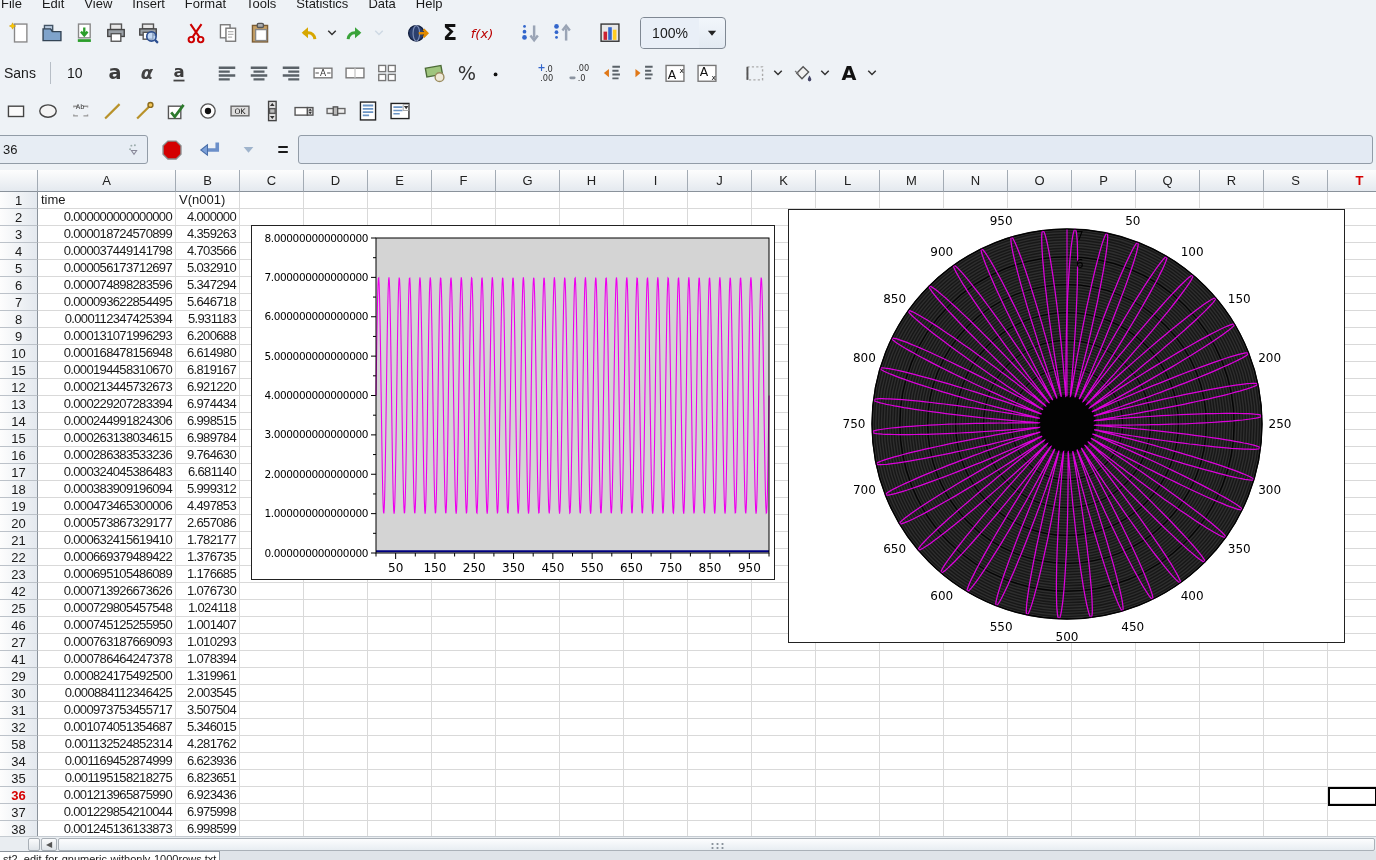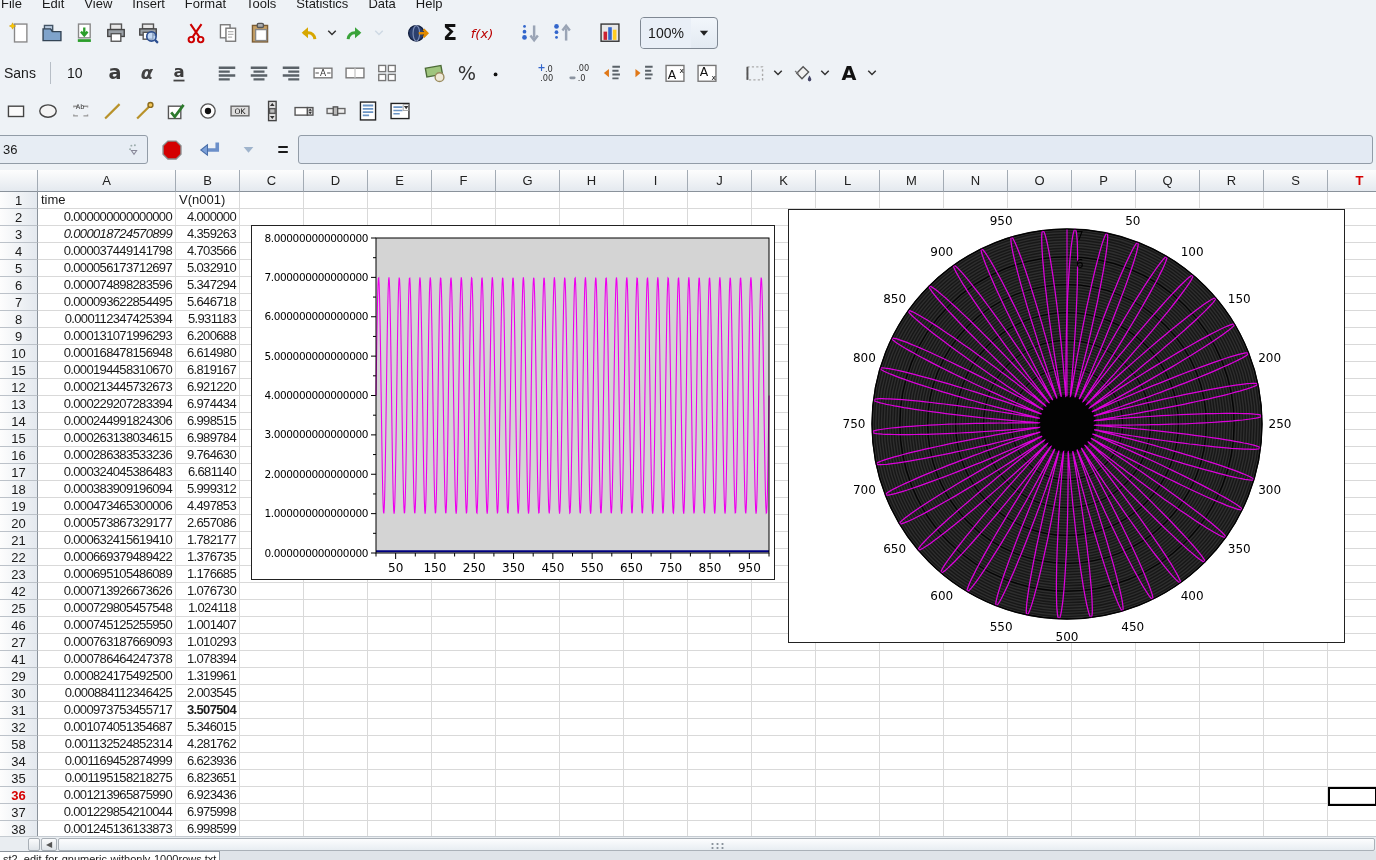--- a/index.html
+++ b/index.html
@@ -15,21 +15,21 @@
   #tb-standard { top:12px; height:42px; }
   #tb-format   { top:54px; height:37px; }
   #tb-object   { top:92px; height:38px; }
   .tbtn { width:32px; height:30px; display:flex; align-items:center; justify-content:center; flex:0 0 auto; border-radius:3px; }
   .tbtn svg { width:22px; height:22px; }
   .grp { margin-left:16px; }
   .chevbtn { width:15px; height:30px; display:flex; align-items:center; justify-content:center; flex:0 0 auto; }
   .chevbtn svg { width:12px; height:12px; }
   .disabled { opacity:.45; }
   .vsep { width:1px; height:22px; background:#b7bec6; margin:0 6px; flex:0 0 auto; }
-  #zoombox { margin-left:14px; width:78px; height:32px; border:1px solid #7f8893; border-radius:4px; background:linear-gradient(#f2f6fb,#e3eaf2); display:flex; align-items:center; flex:0 0 auto; }
+  #zoombox { margin-left:14px; width:86px; height:32px; border:1px solid #7f8893; border-radius:4px; background:linear-gradient(#f2f6fb,#e3eaf2); display:flex; align-items:center; flex:0 0 auto; }
   #zoombox .zval { flex:1; text-align:center; font-size:14px; background:#e9eff7; border-radius:3px 0 0 3px; align-self:stretch; display:flex; align-items:center; justify-content:center; }
   #zoombox .zarrow { width:26px; display:flex; align-items:center; justify-content:center; }
   #fontname { font-size:14px; padding:0 8px 0 4px; }
   #fontsize { font-size:14px; padding:0 10px; }
 
   
   #fbar { position:absolute; top:133px; left:0; right:0; height:34px; z-index:20; }
   #namebox { position:absolute; left:-4px; top:2px; width:152px; height:29px; background:#e7edf4; border:1px solid #929ca7; border-radius:3px; font-size:13px; display:flex; align-items:center; padding:0 6px; }
   #namebox .ref { flex:1; }
   .fbtn { position:absolute; top:2px; width:30px; height:29px; display:flex; align-items:center; justify-content:center; }
@@ -551,21 +551,21 @@
       <div class="cell" style="width: 64px;"></div>
       <div class="cell" style="width: 64px;"></div>
       <div class="cell" style="width: 64px;"></div>
       <div class="cell" style="width: 64px;"></div>
       <div class="cell" style="width: 64px;"></div>
       <div class="cell" style="width: 64px;"></div>
       <div class="cell" style="width: 64px;"></div>
     </div>
     <div class="srow">
       <div class="rowhdr">3</div>
-      <div class="cell num" style="width: 138px; font-style: italic;">0.000018724570899</div>
+      <div class="cell num" style="width: 138px;">0.000018724570899</div>
       <div class="cell num" style="width: 64px;">4.359263</div>
       <div class="cell" style="width: 64px;"></div>
       <div class="cell" style="width: 64px;"></div>
       <div class="cell" style="width: 64px;"></div>
       <div class="cell" style="width: 64px;"></div>
       <div class="cell" style="width: 64px;"></div>
       <div class="cell" style="width: 64px;"></div>
       <div class="cell" style="width: 64px;"></div>
       <div class="cell" style="width: 64px;"></div>
       <div class="cell" style="width: 64px;"></div>
@@ -1196,21 +1196,21 @@
       <div class="cell" style="width: 64px;"></div>
       <div class="cell" style="width: 64px;"></div>
       <div class="cell" style="width: 64px;"></div>
       <div class="cell" style="width: 64px;"></div>
       <div class="cell" style="width: 64px;"></div>
       <div class="cell" style="width: 64px;"></div>
     </div>
     <div class="srow">
       <div class="rowhdr">31</div>
       <div class="cell num" style="width: 138px;">0.000973753455717</div>
-      <div class="cell num" style="width: 64px; font-weight: bold;">3.507504</div>
+      <div class="cell num" style="width: 64px;">3.507504</div>
       <div class="cell" style="width: 64px;"></div>
       <div class="cell" style="width: 64px;"></div>
       <div class="cell" style="width: 64px;"></div>
       <div class="cell" style="width: 64px;"></div>
       <div class="cell" style="width: 64px;"></div>
       <div class="cell" style="width: 64px;"></div>
       <div class="cell" style="width: 64px;"></div>
       <div class="cell" style="width: 64px;"></div>
       <div class="cell" style="width: 64px;"></div>
       <div class="cell" style="width: 64px;"></div>

